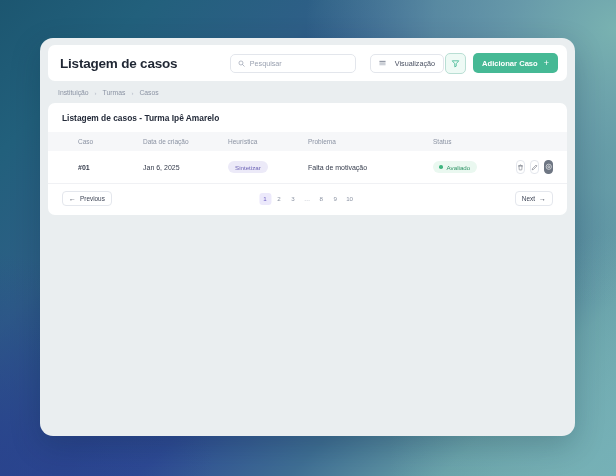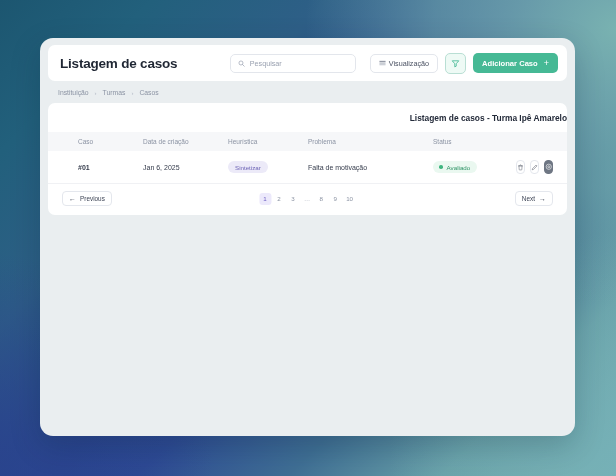--- a/index.html
+++ b/index.html
@@ -92,23 +92,23 @@
     white-space: nowrap;
   }
 
   .btn-view {
     height: 19px;
     border: 1px solid #e3e6ec;
     border-radius: 5px;
     background: #fff;
     display: flex;
     align-items: center;
-    gap: 3px;
+    gap: 9px;
     padding: 0 8px;
-    margin-right: 7px;
+    margin-right: 1px;
   }
   .btn-view-label {
     font-size: 7.2px;
     color: #4a5162;
     white-space: nowrap;
   }
 
   .btn-filter {
     width: 21px;
     height: 21px;
@@ -166,21 +166,20 @@
     margin: 0 8px;
     border-radius: 7px;
     flex: none;
     overflow: hidden;
   }
   .card-title {
     font-size: 8.4px;
     font-weight: bold;
     color: #242b3a;
     padding: 10px 0 9px 14px;
-    text-align: right;
   }
 
   table.cases {
     width: 100%;
     border-collapse: collapse;
     table-layout: fixed;
   }
   table.cases thead tr { background: #f6f7f9; }
   table.cases th {
     font-size: 6.5px;

